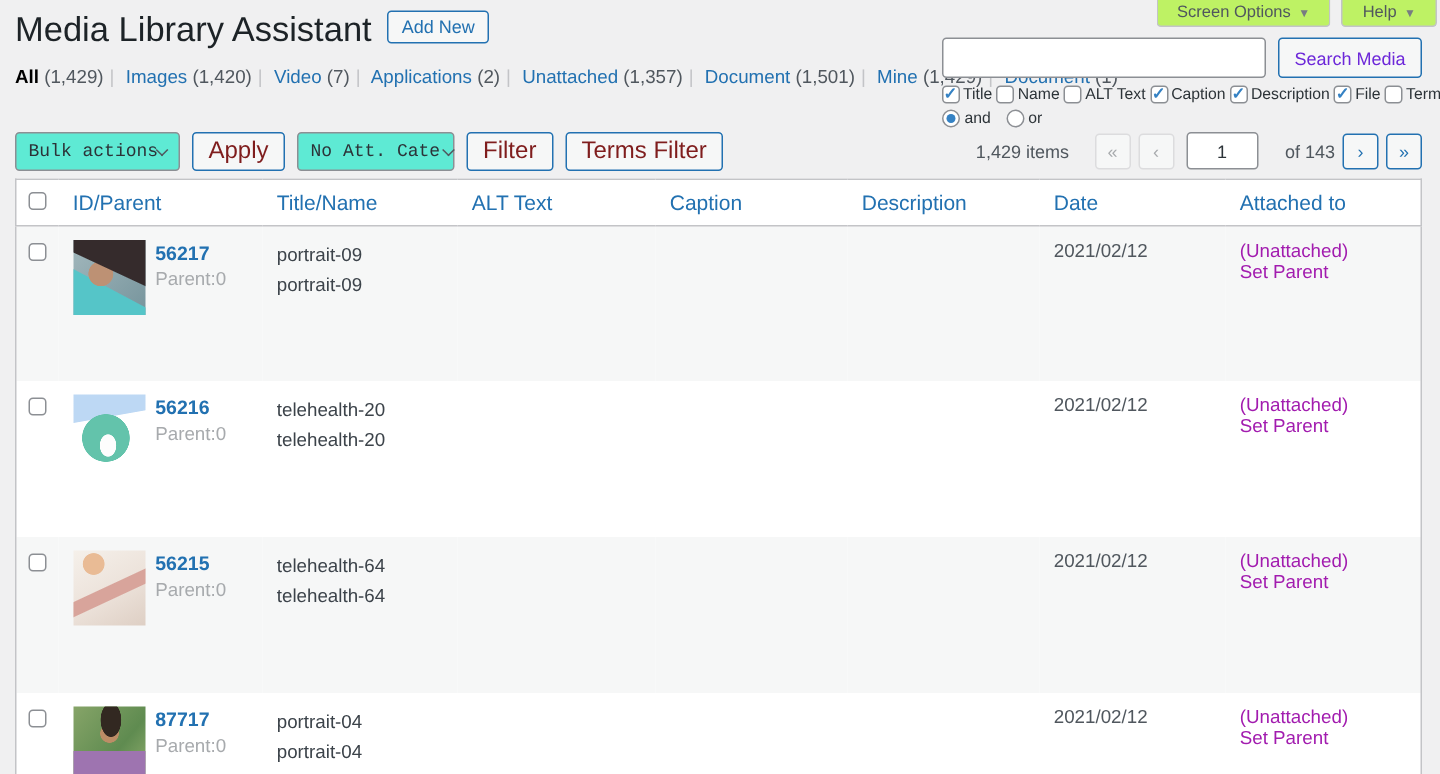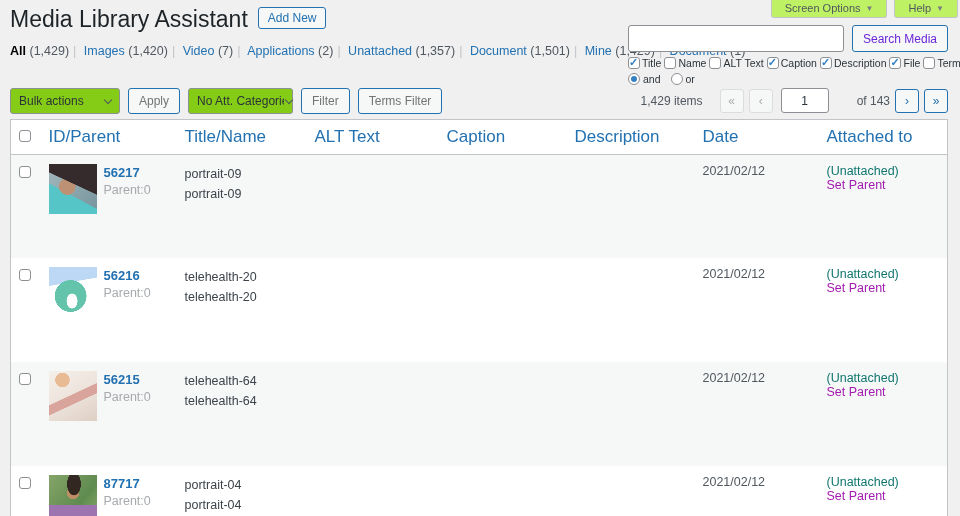--- a/index.html
+++ b/index.html
@@ -74,83 +74,83 @@
     content: ""; position: absolute; left: 2px; top: 2px; width: 6px; height: 6px;
     border-radius: 50%; background: #3582c4;
   }
 
   
   .tablenav { margin-top: 30px; display: flex; justify-content: space-between; align-items: center; }
   .tablenav-left { display: flex; align-items: center; }
   .select-wrap { position: relative; display: inline-block; }
   .select-wrap select {
     appearance: none; -webkit-appearance: none; -moz-appearance: none;
-    height: 26px; background: #84cc16; border: 1px solid #8c8f94; border-radius: 3px;
+    height: 26px; background: #5eead4; border: 1px solid #8c8f94; border-radius: 3px;
     font-size: 12px; color: #2c3338; padding: 0 8px 0 8px; cursor: pointer;
-    font-family: Liberation Sans, sans-serif; outline: none;
+    font-family: Liberation Mono, monospace; outline: none;
   }
   .chev {
     position: absolute; right: 9px; top: 9px; width: 6px; height: 6px;
     border-right: 1.5px solid #50575e; border-bottom: 1.5px solid #50575e;
     transform: rotate(45deg); pointer-events: none;
   }
   .sel-bulk select { width: 110px; }
   .sel-dates select { width: 98px; margin-left: 57px; }
   .sel-dates .chev { right: -39px; }
   .sel-cats select { width: 105px; margin-left: 8px; }
   .sel-cats .chev { right: 1px; }
   .btn-sec {
-    height: 26px; padding: 0 10px; margin-left: 8px; font-size: 12px;
+    height: 26px; padding: 0 10px; margin-left: 8px; font-size: 16px;
     background: #f6f7f7; border: 1px solid #2271b1; border-radius: 3px;
-    color: #737373; cursor: pointer; white-space: nowrap;
+    color: #7f1d1d; cursor: pointer; white-space: nowrap;
     font-family: "Liberation Sans", sans-serif;
   }
   .tablenav-pages { display: flex; align-items: center; font-size: 12px; color: #50575e; }
   .displaying-num { margin-right: 12px; }
   .page-btn {
     display: inline-flex; align-items: center; justify-content: center;
     min-width: 24px; height: 24px; margin-left: 5px; padding: 0 5px;
     border-radius: 3px; font-size: 12px; cursor: pointer;
   }
   .page-btn.disabled { background: #f6f7f7; border: 1px solid #dcdcde; color: #a7aaad; cursor: default; }
   .page-btn.enabled { background: #f6f7f7; border: 1px solid #2271b1; color: #2271b1; }
   .paging-input {
     width: 48px; height: 25px; margin: 0 8px; text-align: center;
     border: 1px solid #8c8f94; border-radius: 3px; font-size: 12px; color: #2c3338;
     font-family: "Liberation Sans", sans-serif; outline: none; background: #fff;
   }
-  .of-total { margin-left: 20px; }
+  .of-total { margin-left: 10px; }
 
   
   table.media-table {
     width: 100%; margin-top: 5px; border-collapse: collapse; table-layout: fixed;
     background: #fff; border: 1px solid #c3c4c7;
   }
   .media-table thead th {
-    text-align: left; font-weight: 400; font-size: 17px; color: #2271b1;
+    text-align: left; font-weight: 400; font-size: 14px; color: #2271b1;
     padding: 7px 10px 7px 10px; border-bottom: 1px solid #c3c4c7; background: #fff;
   }
   .media-table thead th.cb-col { padding: 7px 0 7px 8px; }
   .media-table thead a { color: #2271b1; }
   .media-table tbody tr.striped { background: #f6f7f7; }
   .media-table tbody td, .media-table tbody th {
     vertical-align: top; padding: 9px 10px; height: 104px; font-size: 12.5px;
   }
   .media-table tbody th.cb-cell { padding: 11px 0 0 8px; text-align: left; }
   .id-wrap { display: flex; }
   .thumb {
     width: 48px; height: 50px; flex: none; margin-right: 7px;
     background: #ddd; cursor: pointer;
   }
   .id-text { padding-top: 1px; }
   .id-link { display: block; color: #2271b1; font-weight: bold; font-size: 13px; }
   .parent-label { display: block; margin-top: 3px; color: #a7aaad; font-size: 12.5px; }
   .title-line { color: #3c434a; line-height: 1.6; }
   .col-date-val { color: #50575e; }
-  .attached-status { color: #0f766e; }
+  .attached-status { color: #a21caf; }
   .set-parent-link { display: block; margin-top: 0; color: #a21caf; }
 </style>
 </head>
 <body>
 
 <div class="screen-meta">
   <div class="meta-tab">
     <span>Screen Options</span>
     <span class="arrow">▼</span>
   </div>

